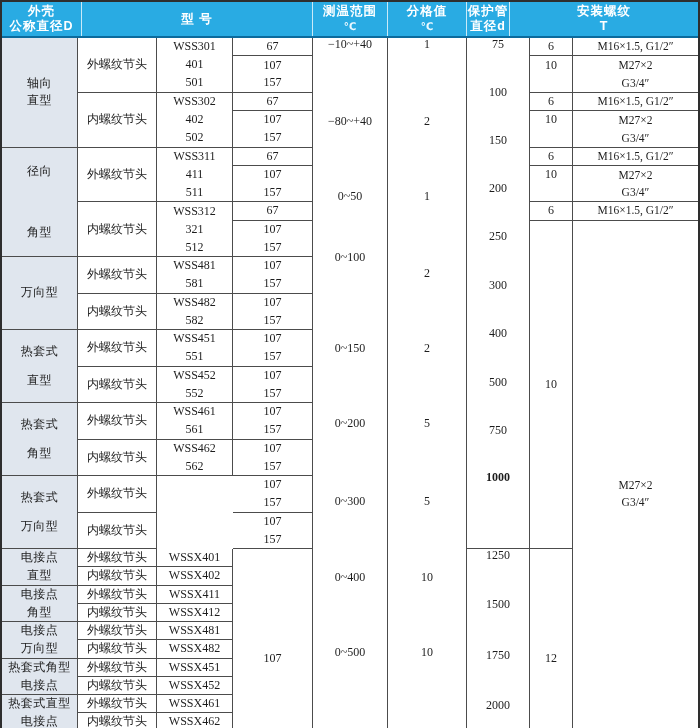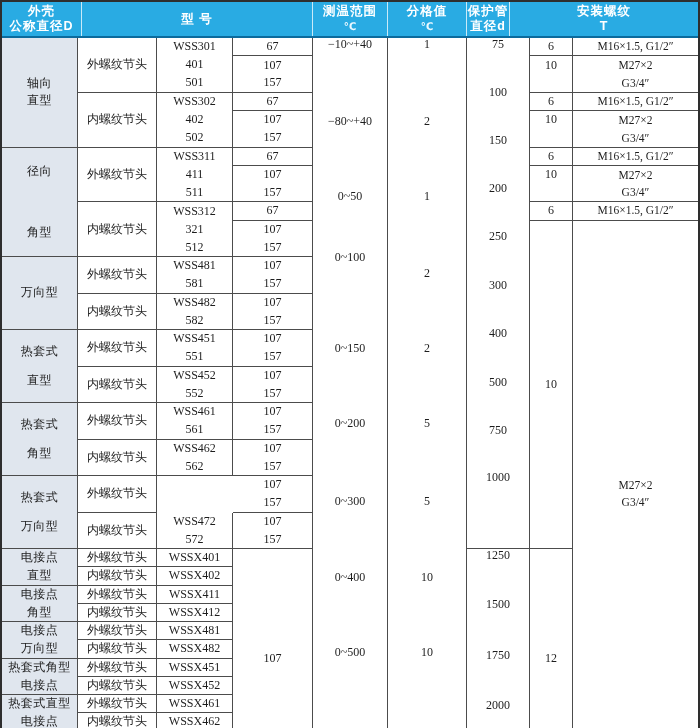--- a/index.html
+++ b/index.html
@@ -221,24 +221,20 @@
         <div class="line">552</div>
       </div>
       <div class="cell per-row" style="grid-area: 21 / 3 / 23;">
         <div class="line">WSS461</div>
         <div class="line">561</div>
       </div>
       <div class="cell per-row" style="grid-area: 23 / 3 / 25;">
         <div class="line">WSS462</div>
         <div class="line">562</div>
       </div>
-      <div class="cell per-row" style="grid-area: 27 / 3 / 29;">
-        <div class="line">WSS472</div>
-        <div class="line">572</div>
-      </div>
       <div class="cell stack" style="grid-area: 29 / 3 / 30;">
         <div class="line">WSSX401</div>
       </div>
       <div class="cell stack" style="grid-area: 30 / 3 / 31;">
         <div class="line">WSSX402</div>
       </div>
       <div class="cell stack" style="grid-area: 31 / 3 / 32;">
         <div class="line">WSSX411</div>
       </div>
       <div class="cell stack" style="grid-area: 32 / 3 / 33;">
@@ -350,21 +346,21 @@
       <div class="cell float-col" style="grid-area: 1 / 7 / 29;">
         <span class="fv" style="top: 6px;">75</span>
         <span class="fv" style="top: 54px;">100</span>
         <span class="fv" style="top: 102px;">150</span>
         <span class="fv" style="top: 150px;">200</span>
         <span class="fv" style="top: 198px;">250</span>
         <span class="fv" style="top: 247px;">300</span>
         <span class="fv" style="top: 295px;">400</span>
         <span class="fv" style="top: 344px;">500</span>
         <span class="fv" style="top: 392px;">750</span>
-        <span class="fv" style="top: 439px;">1000</span>
+        <span class="fv" style="top: 439px; font-weight: bold;">1000</span>
       </div>
       <div class="cell float-col no-bb" style="grid-area: 29 / 7 / 41;">
         <span class="fv" style="top: 6.4px;">1250</span>
         <span class="fv" style="top: 55.4px;">1500</span>
         <span class="fv" style="top: 106.4px;">1750</span>
         <span class="fv" style="top: 156.4px;">2000</span>
       </div>
       <div class="cell stack" style="grid-area: 1 / 8 / 2;">
         <div class="line">6</div>
       </div>

